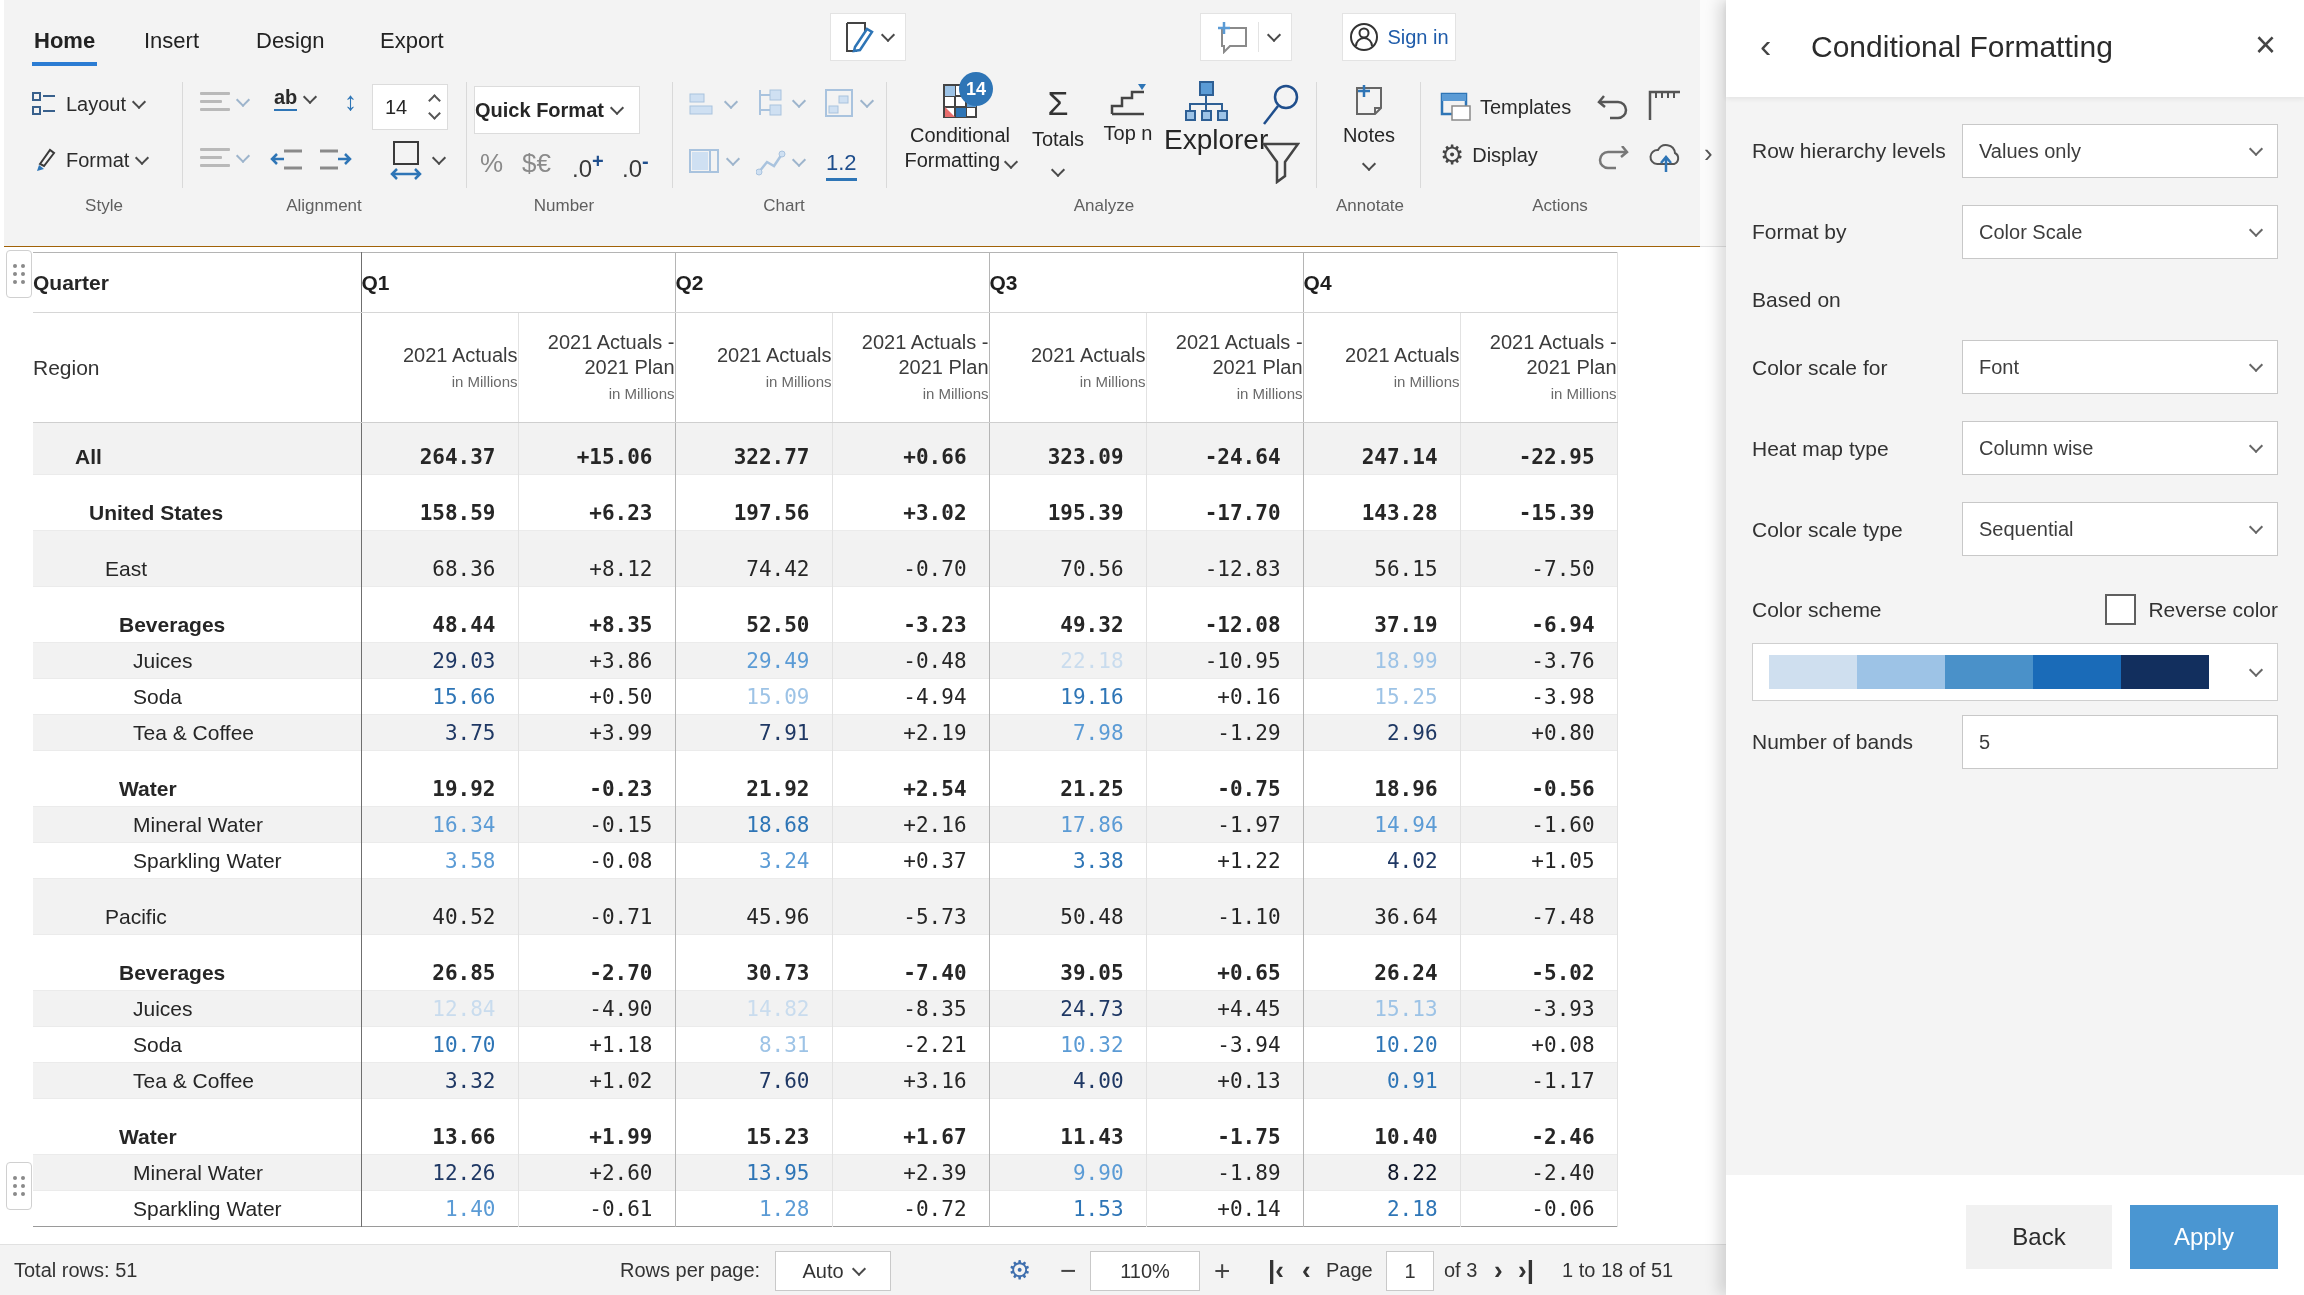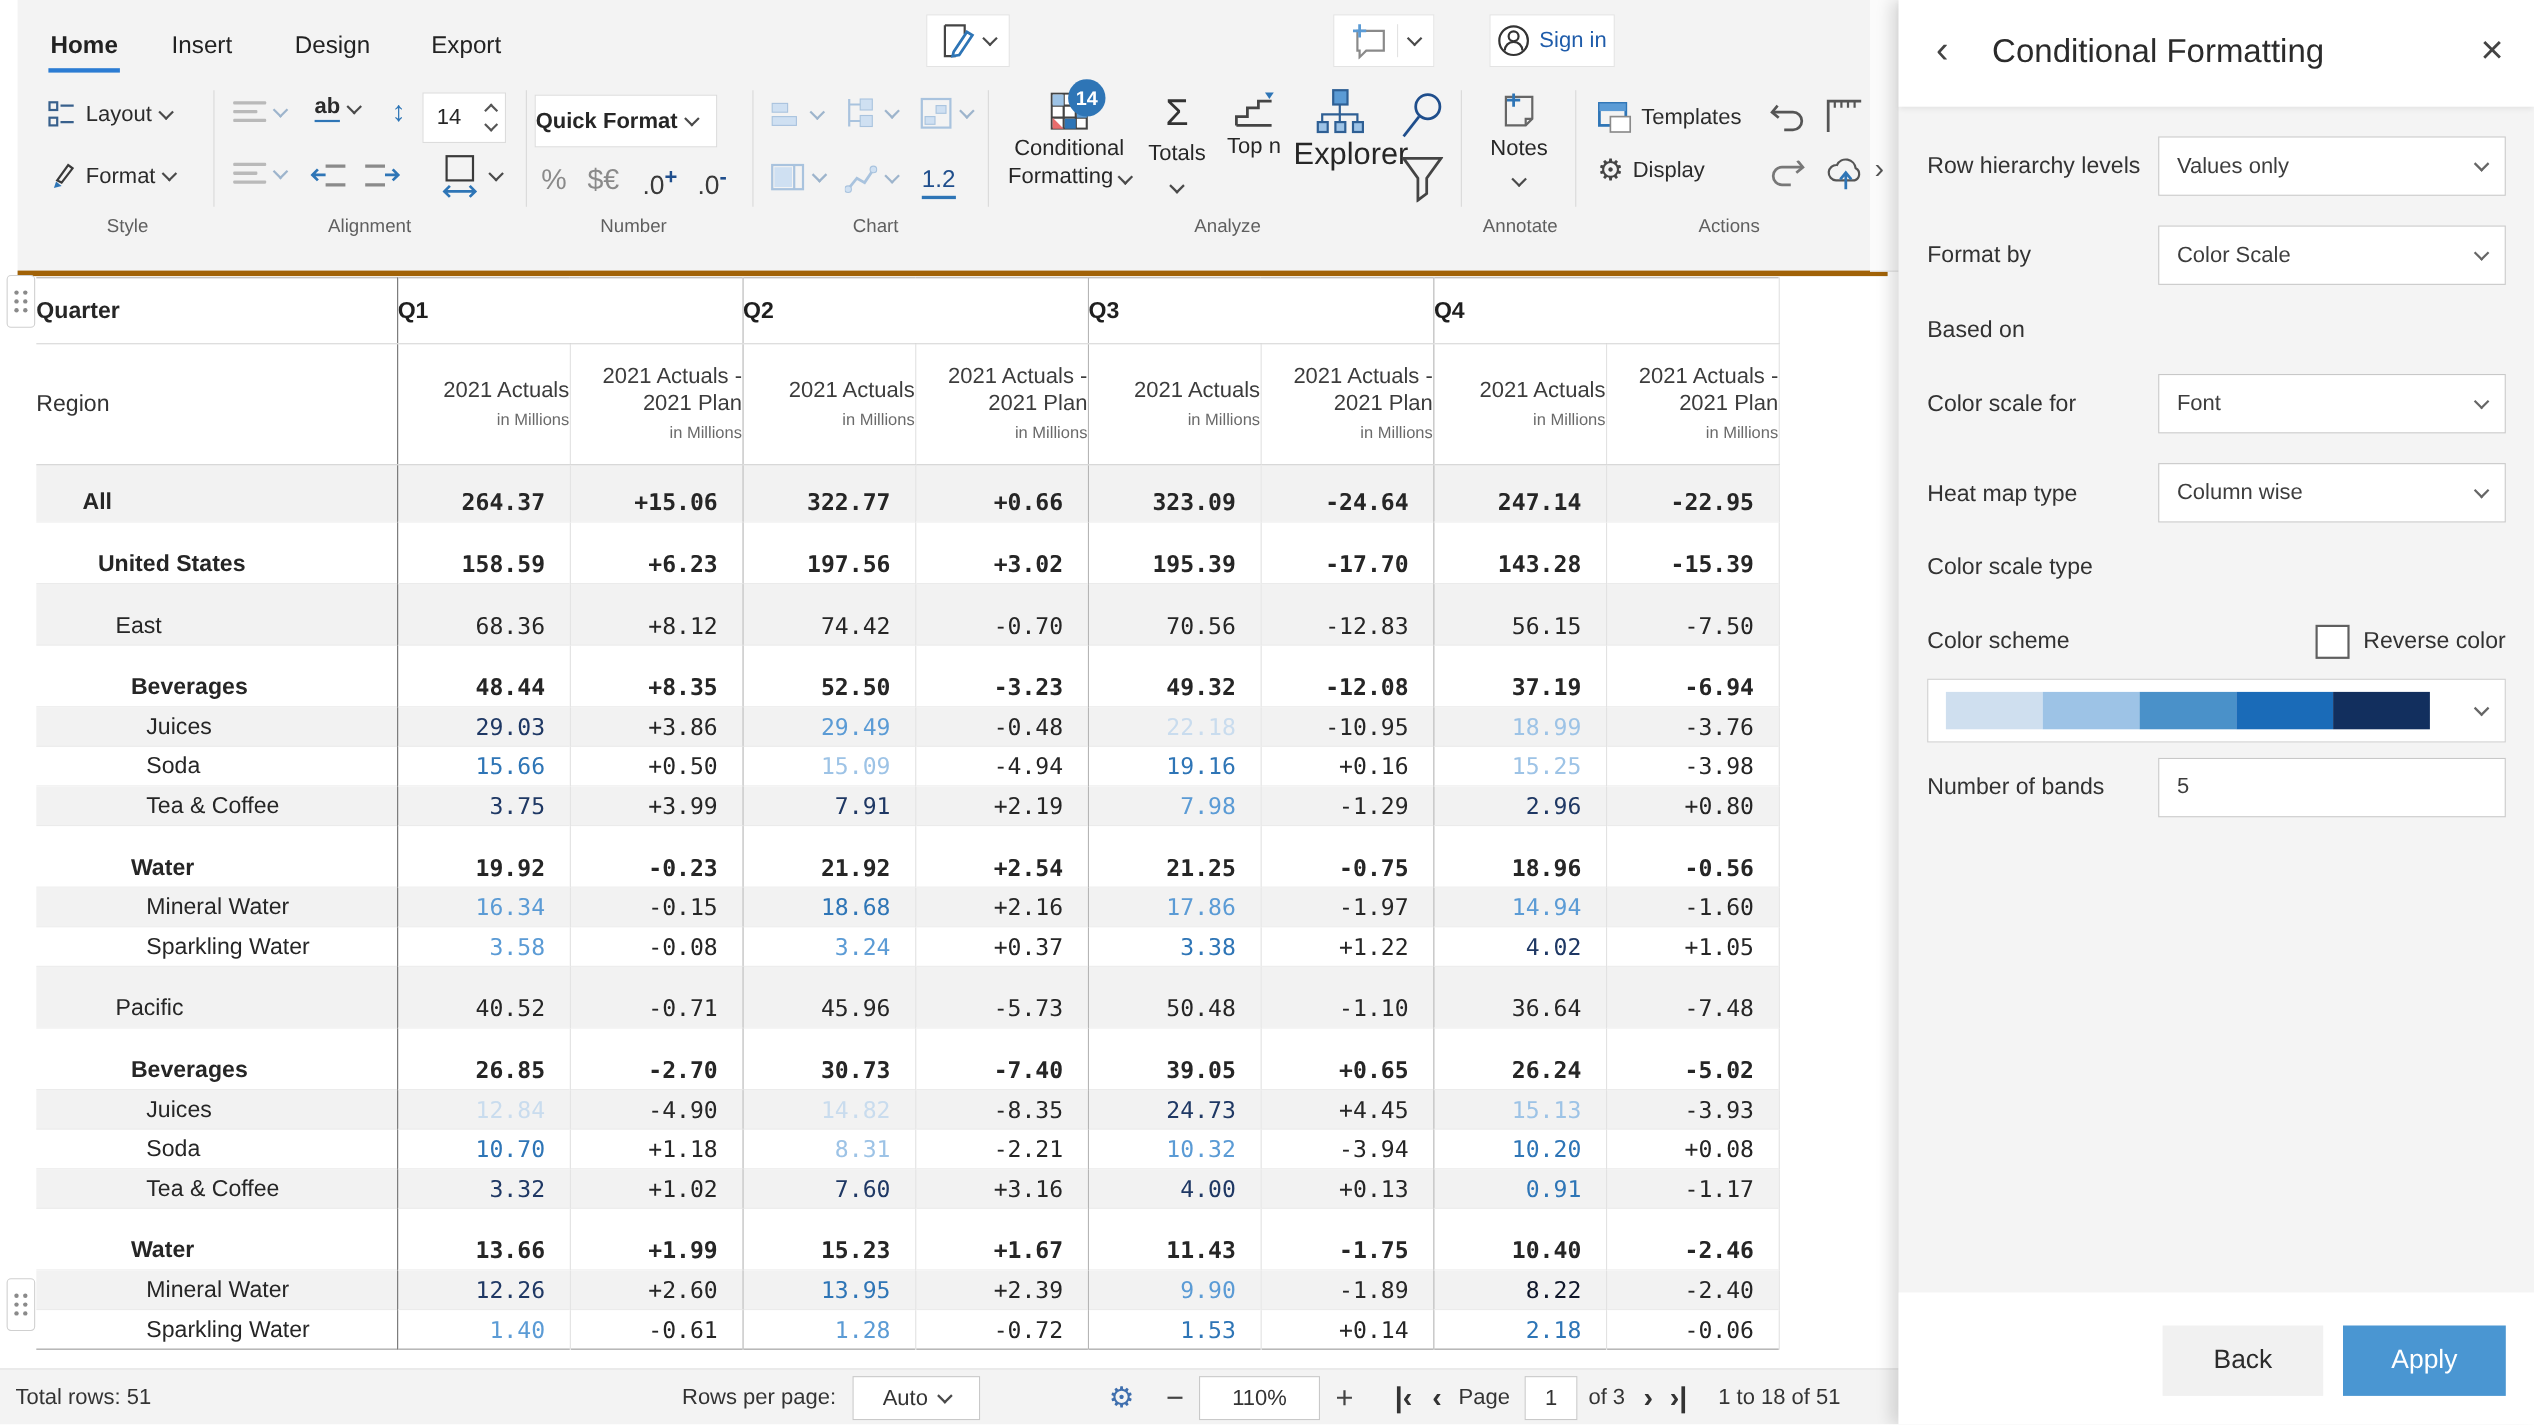--- a/index.html
+++ b/index.html
@@ -1,20 +1,20 @@
 <!DOCTYPE html>
 <html><head>
 <meta charset="utf-8">
 <style>
   html,body{margin:0;padding:0;background:#fff;}
   .app{position:relative;width:2304px;height:1295px;overflow:hidden;
        font-family:"Liberation Sans",sans-serif;color:#262626;background:#fff;}
   
-  .ribbon{position:absolute;left:16px;top:0;width:1700px;height:246px;background:#f3f3f3;
-          border-bottom:5px solid #a16207;}
+  .ribbon{position:absolute;left:4px;top:0;width:1700px;height:246px;background:#f3f3f3;
+          border-bottom:1px solid #a16207;}
   .ribbon-gap{position:absolute;left:1700px;top:0;width:26px;height:246px;background:#fbfbfb;border-bottom:1px solid #e1e1e1;}
   .tab{position:absolute;top:28px;font-size:22px;color:#222;cursor:pointer;}
   .tab.active{font-weight:bold;}
   .tab.active::after{content:"";position:absolute;left:-2px;right:-2px;bottom:-12px;height:4px;background:#2b7cd3;}
   .grp-label{position:absolute;top:196px;font-size:17px;color:#5f5f5f;text-align:center;}
   .vsep{position:absolute;top:82px;height:106px;width:1px;background:#d9d9d9;}
   .rbtn{position:absolute;display:flex;align-items:center;gap:8px;font-size:20px;color:#2b2b2b;cursor:pointer;}
   .chev{display:inline-block;width:8px;height:8px;border-right:2px solid #4a4a4a;border-bottom:2px solid #4a4a4a;transform:rotate(45deg);margin-top:-4px;}
   .chev.lt{border-color:#9db4cc;}
   .caret-up{display:inline-block;width:7px;height:7px;border-right:2px solid #555;border-bottom:2px solid #555;transform:rotate(-135deg);}
@@ -690,20 +690,24 @@
           </div>
           <div class="frow">
             <span class="flabel">Heat map type</span>
             <span class="fctl">
               <span>Column wise</span>
               <span class="chev"></span>
             </span>
           </div>
           <div class="frow">
             <span class="flabel">Color scale type</span>
+            <span class="fctl">
+              <span>Sequential</span>
+              <span class="chev"></span>
+            </span>
           </div>
         </div>
       <div class="schemehead">
         <span class="flabel">Color scheme</span>
         <span class="cbx"></span>
         <span style="font-size:21px;color:#323232;">Reverse color</span>
       </div>
       <div class="bandbox">
         <span class="band" id="band">
             <i style="background: rgb(207, 223, 239);"></i>

